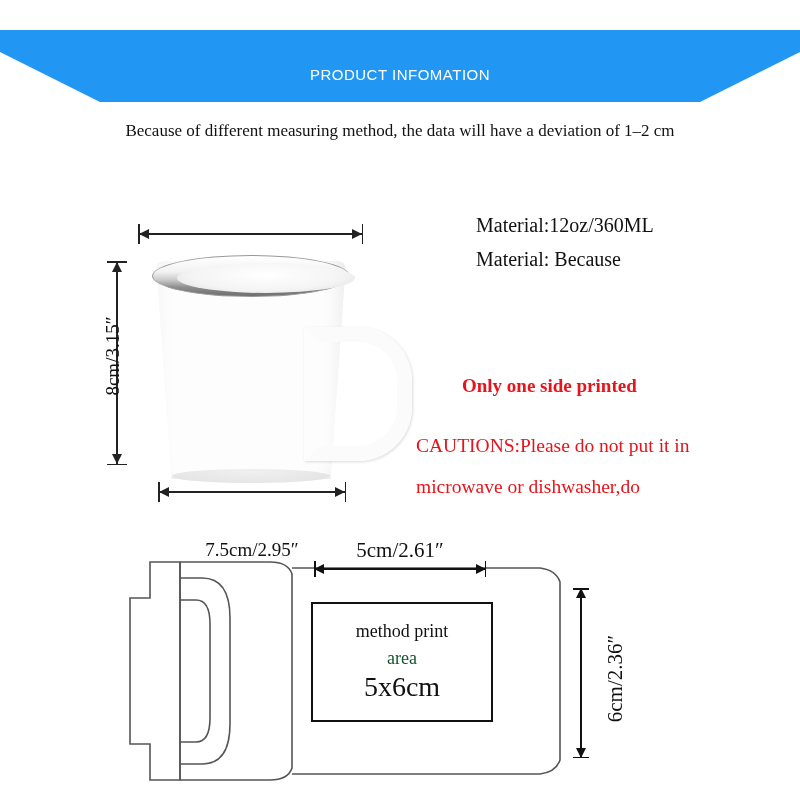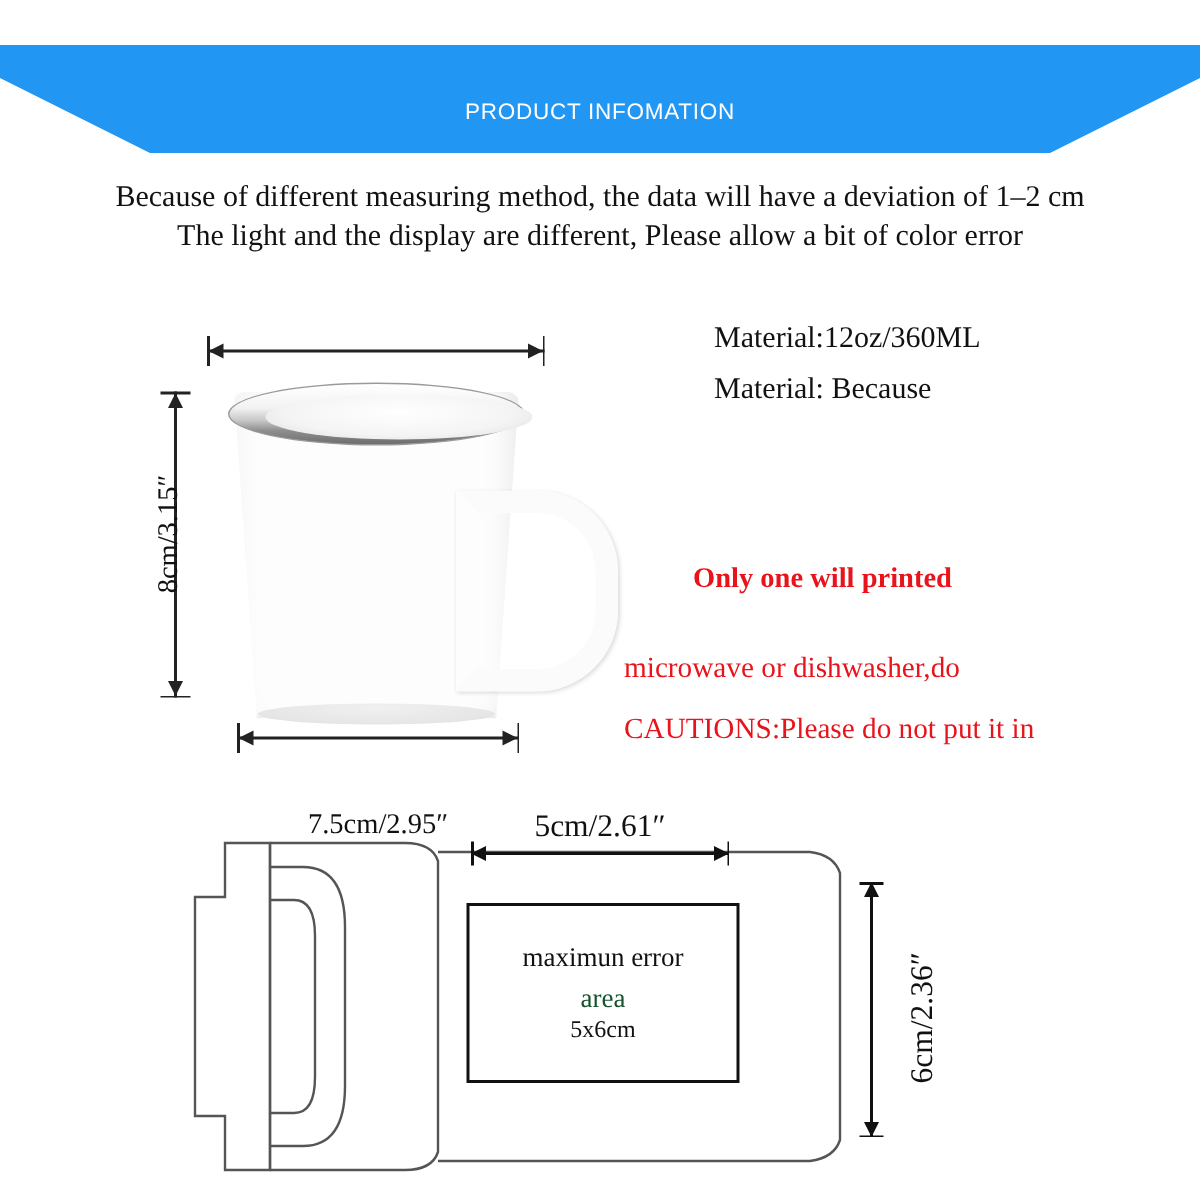--- a/index.html
+++ b/index.html
@@ -38,21 +38,21 @@
   }
 
   
   .intro {
     position: absolute;
     left: 0;
     top: 118px;
     width: 800px;
     text-align: center;
     color: #111111;
-    font-size: 20px;
+    font-size: 17px;
     line-height: 26px;
     font-family: "Liberation Serif", serif;
   }
   .intro div { white-space: nowrap; }
 
   
   .mug-area {
     position: absolute;
     left: 100px;
     top: 205px;
@@ -282,21 +282,21 @@
     height: 116px;
     border: 2px solid #111;
     background: transparent;
     display: flex;
     flex-direction: column;
     align-items: center;
     justify-content: center;
   }
   .print-line1 { font-size: 18px; color: #111; }
   .print-line2 { font-size: 18px; color: #14532d; margin-top: 6px;}
-  .print-line3 { font-size: 16px; color: #111; margin-top: 2px;}
+  .print-line3 { font-size: 28px; color: #111; margin-top: 2px;}
 
   .flat-dim-top {
     position: absolute;
     left: 204px;
     top: 20px;
     width: 172px;
     height: 2px;
     background: #111;
   }
   .flat-dim-top::before, .flat-dim-top::after {
@@ -356,21 +356,20 @@
 </style>
 </head>
 <body>
 
 <div class="banner">
   <div class="banner-title">PRODUCT INFOMATION</div>
 </div>
 
 <div class="intro">
   <div>Because of different measuring method,  the data will have a deviation of 1–2 cm</div>
-  <div>The light and the display are different, Please allow a bit of color error</div>
 </div>
 
 <div class="mug-area">
 
   <div class="dim-top">
     <span class="arrow-l"></span>
     <span class="arrow-r"></span>
   </div>
 
   <div class="dim-left">
@@ -393,25 +392,25 @@
     <span class="arrow-r"></span>
   </div>
   <div class="label-bottom">7.5cm/2.95″</div>
 </div>
 
 <div class="specs">
   <div>Material:12oz/360ML</div>
   <div>Material:  Because</div>
 </div>
 
-<div class="only-side">Only one will  printed</div>
+<div class="only-side">Only one side  printed</div>
 
 <div class="cautions">
+  <div>CAUTIONS:Please do not put it in</div>
   <div>microwave or dishwasher,do</div>
-  <div>CAUTIONS:Please do not put it in</div>
 </div>
 
 <div class="flat">
 
   <svg class="flat-outline" width="580" height="245" viewBox="0 0 580 245">
     <path d="M 70 14 L 70 232 L 40 232 L 40 196 L 20 196 L 20 50 L 40 50 L 40 14 Z" fill="none" stroke="#555" stroke-width="1.6"></path>
     <path d="M 70 14 L 70 232" fill="none" stroke="#555" stroke-width="1.6"></path>
     <path d="M 70 30 L 92 30 Q 120 30 120 70 L 120 176 Q 120 216 92 216 L 70 216" fill="none" stroke="#555" stroke-width="1.6"></path>
     <path d="M 70 52 L 86 52 Q 100 52 100 76 L 100 170 Q 100 194 86 194 L 70 194" fill="none" stroke="#555" stroke-width="1.6"></path>
     <path d="M 70 14 L 160 14 Q 178 14 182 26 L 182 220 Q 178 232 160 232 L 70 232" fill="none" stroke="#555" stroke-width="1.6"></path>
@@ -424,17 +423,17 @@
   </div>
   <div class="flat-label-top">5cm/2.61″</div>
 
   <div class="flat-dim-right">
     <span class="arrow-u"></span>
     <span class="arrow-d"></span>
   </div>
   <div class="flat-label-right">6cm/2.36″</div>
 
   <div class="print-box">
-    <div class="print-line1">maximun error</div>
+    <div class="print-line1">method print</div>
     <div class="print-line2">area</div>
     <div class="print-line3">5x6cm</div>
   </div>
 </div>
 
 </body></html>

